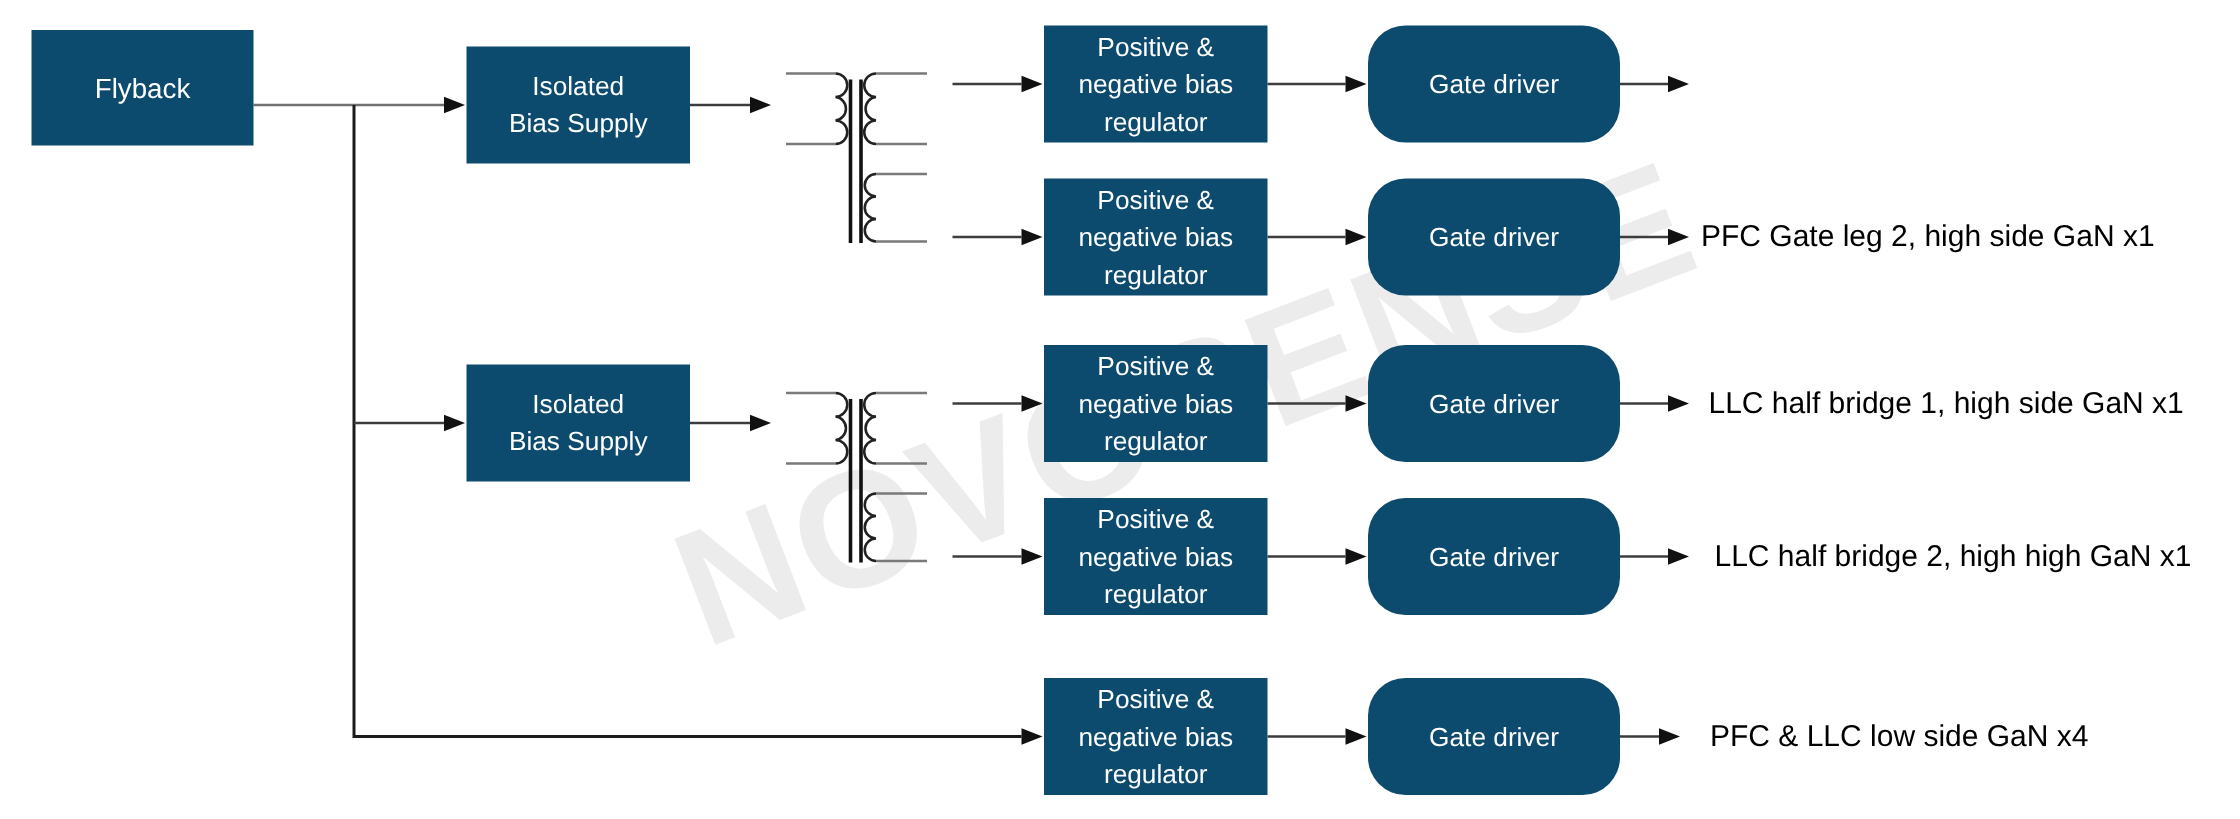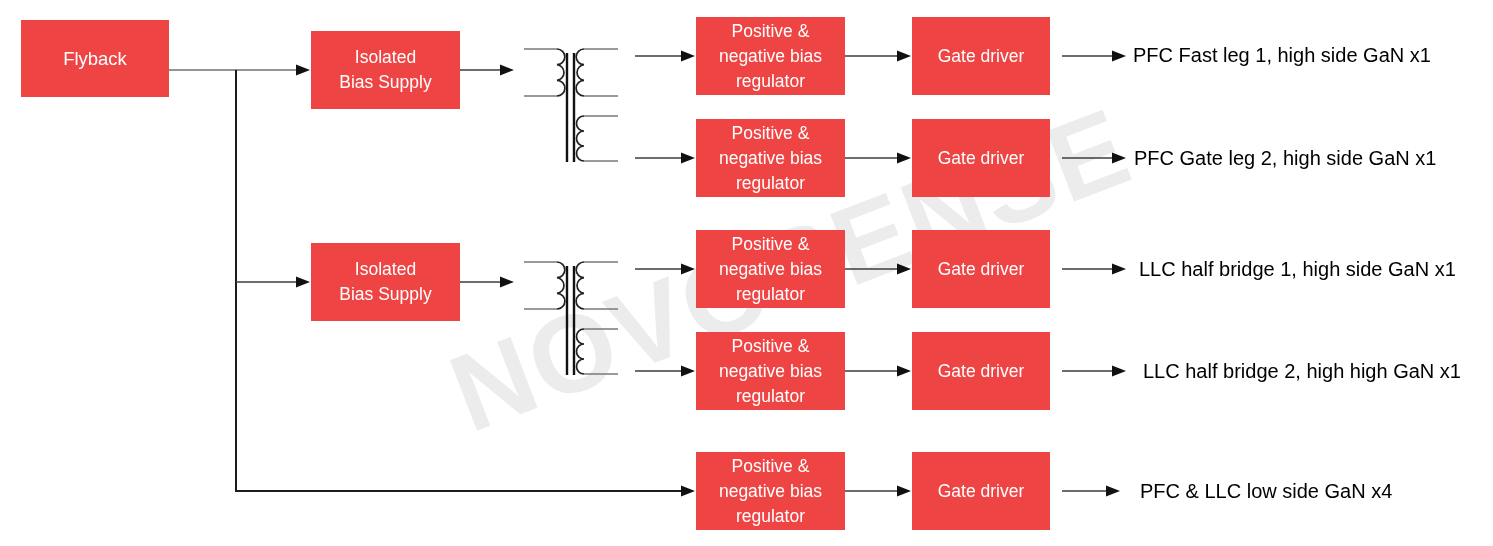--- a/index.html
+++ b/index.html
@@ -14,39 +14,39 @@
     position:absolute;left:420px;top:180px;width:740px;height:178px;
     display:flex;align-items:center;justify-content:center;
     transform:rotate(-21deg);
     font-family:"Liberation Sans",sans-serif;
     font-weight:700;font-size:110px;letter-spacing:2px;
     color:#ececec;z-index:0;user-select:none;white-space:nowrap;
   }
   .connector-layer{position:absolute;left:0;top:0;z-index:1;}
   .block{
     position:absolute;z-index:2;
-    background:#ef4444;color:#ffffff;
+    background:#0c4a6e;color:#ffffff;
     display:flex;align-items:center;justify-content:center;
     text-align:center;
   }
   .block .bt{
     white-space:pre-line;
     font-size:17.5px;line-height:25px;
   }
   .flyback .bt{font-size:18.5px;}
   .out-label{
     position:absolute;z-index:2;height:28px;line-height:28px;
     font-size:20px;color:#000000;white-space:nowrap;
   }
   
   .flyback{left:21px;top:20px;width:148px;height:77px;}
   .ibs1{left:311px;top:31px;width:149px;height:78px;}
   .ibs2{left:311px;top:243px;width:149px;height:78px;}
   .reg{left:696px;width:149px;height:78px;}
-  .gd{left:912px;width:138px;height:78px;}
+  .gd{left:912px;width:168px;height:78px;border-radius:25px;}
   .row1{top:17px;}  .row2{top:119px;} .row3{top:230px;} .row4{top:332px;} .row5{top:452px;}
   .lab1{left:1133px;top:41px;}
   .lab2{left:1134px;top:144px;}
   .lab3{left:1139px;top:255px;}
   .lab4{left:1143px;top:357px;}
   .lab5{left:1140px;top:477px;}
   
   .aline{stroke:#3c3c3c;stroke-width:1.6;}
   .aline-gray{stroke:#707070;stroke-width:1.7;}
   .ahead{fill:#111111;stroke:none;}
@@ -208,19 +208,18 @@
   <div class="block gd row3">
     <span class="bt">Gate driver</span>
   </div>
   <div class="block gd row4">
     <span class="bt">Gate driver</span>
   </div>
   <div class="block gd row5">
     <span class="bt">Gate driver</span>
   </div>
 
-  <div class="out-label lab1">PFC Fast leg 1, high side GaN x1</div>
   <div class="out-label lab2">PFC Gate leg 2, high side GaN x1</div>
   <div class="out-label lab3">LLC half bridge 1, high side GaN x1</div>
   <div class="out-label lab4">LLC half bridge 2, high high GaN x1</div>
   <div class="out-label lab5">PFC &amp; LLC low side GaN x4</div>
 
 </div>
 
 </body></html>

